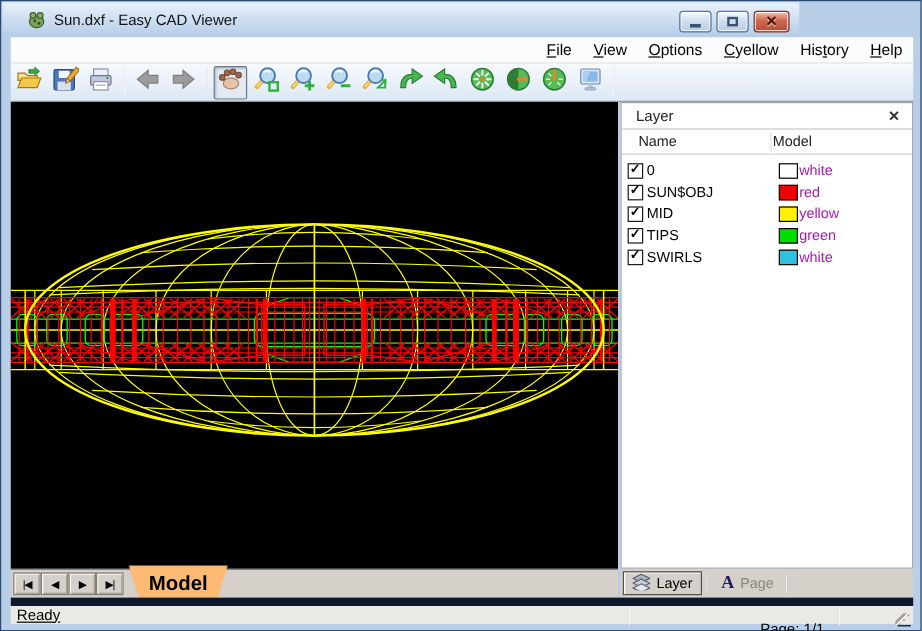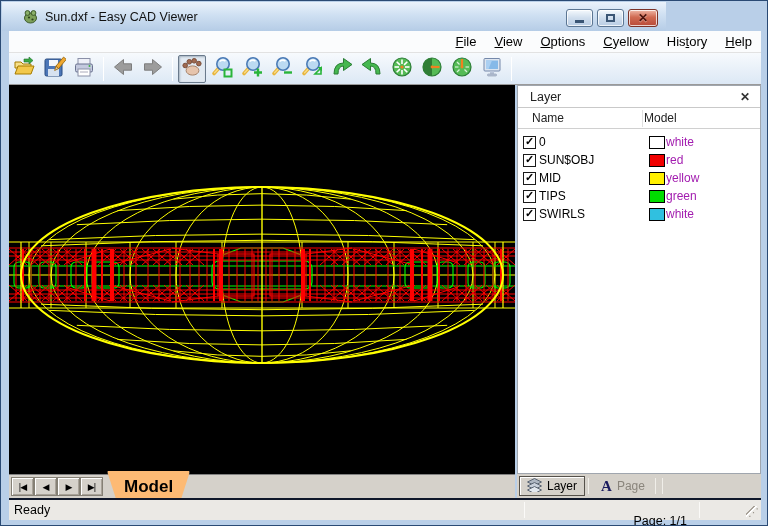--- a/index.html
+++ b/index.html
@@ -92,21 +92,21 @@
   .ptab { display:flex; align-items:center; height:20px; padding:0 7px; margin-left:2px;
           font-size:12px; color:#8a857c; cursor:default; }
   .ptab.selected { border:1px solid #55514a; background:#d5d1ca;
                    box-shadow:inset 1px 1px 0 #fff; color:#000; }
   .ptab svg, .ptab .a-glyph { margin-right:5px; }
   .a-glyph { font-size:15px; font-weight:bold; color:#1a1a5e; font-family:"Liberation Serif", serif; }
   .ptab-sep { width:1px; height:16px; background:#9a958c; border-right:1px solid #f0eee9; margin:0 3px; }
 
   
   #statusbar { position:absolute; left:8px; top:497px; width:752px; height:22px;
-               background:#ebe9e5; border-top:2px solid #0f172a; display:flex; align-items:center; }
+               background:#ebe9e5; border-top:7px solid #0f172a; display:flex; align-items:center;text-decoration:underline; }
   #status-ready { font-size:12.5px; color:#000; margin-left:5px; flex:1; }
   .status-sep { width:1px; height:16px; background:#b8b4ac; border-right:1px solid #fbfaf8; }
   #status-page-pane { width:174px; height:100%; display:flex; align-items:center; justify-content:flex-end;margin-top:22px; }
   #status-page { font-size:12.5px; color:#000; margin-right:12px; }
   #status-end-pane { width:46px; height:100%; }
   #resize-grip { width:13px; height:13px; margin:6px 2px 0 0; align-self:flex-start;
     background:
       linear-gradient(135deg, transparent 0 5px, #a8a299 5px 7px, #fff 7px 8px, transparent 8px) ;
   }
   #resize-grip::before { content:"⋰"; color:#9a958c; font-size:11px; line-height:13px; display:block; text-align:right; }

